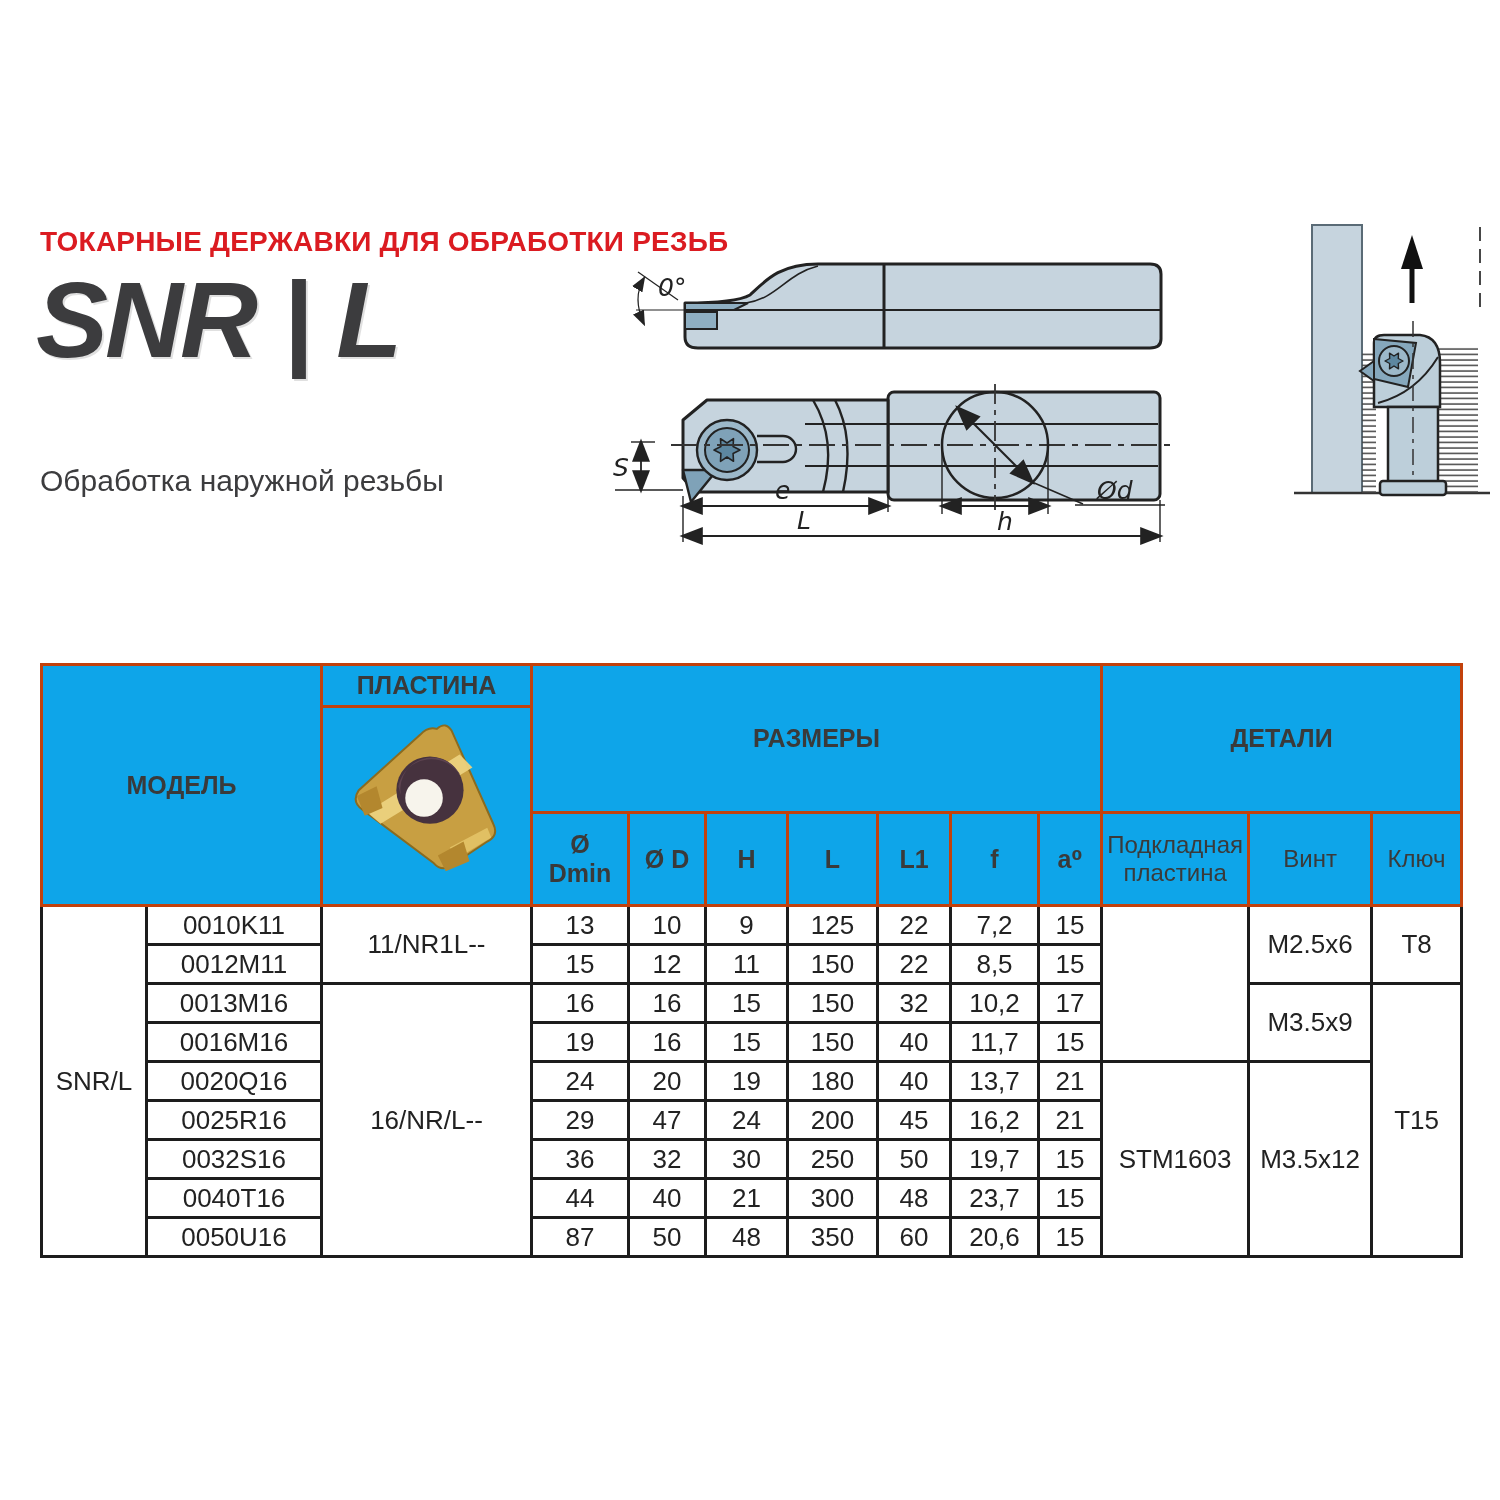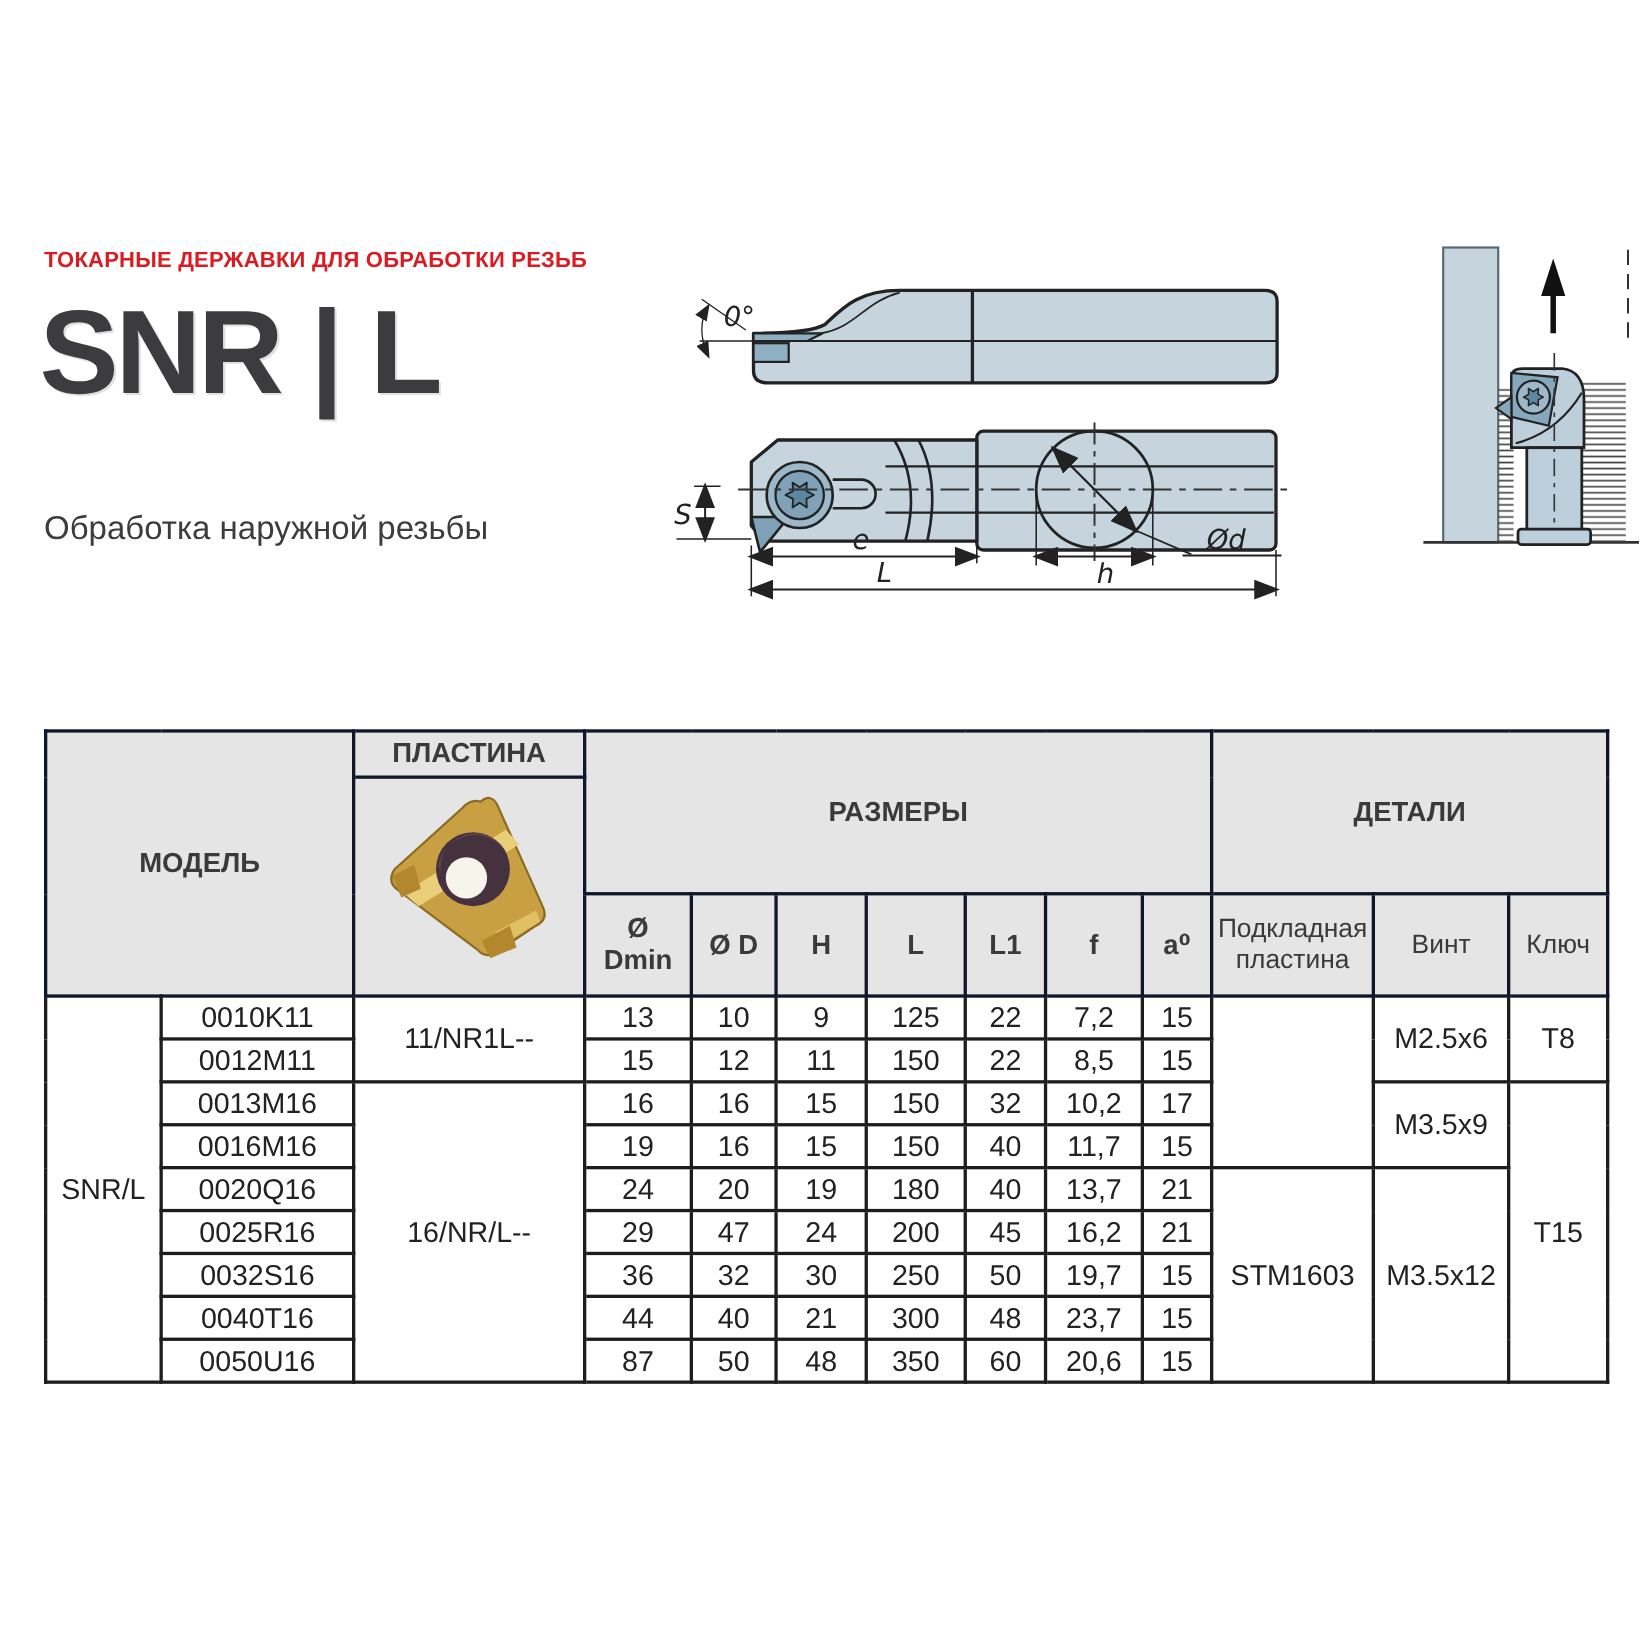--- a/index.html
+++ b/index.html
@@ -3,41 +3,41 @@
 <meta charset="utf-8">
 <style>
   html,body{margin:0;padding:0;}
   body{
     width:1500px;height:1500px;position:relative;background:#ffffff;
     font-family:"Liberation Sans","DejaVu Sans",sans-serif;color:#2a2a2a;
     overflow:hidden;
   }
   .kicker{
     position:absolute;left:40px;top:226px;
-    font-size:20px;font-weight:bold;color:#db1b21;letter-spacing:.2px;white-space:nowrap;
+    font-size:28px;font-weight:bold;color:#db1b21;letter-spacing:.2px;white-space:nowrap;
   }
   .title{
     position:absolute;left:36px;top:266px;
     font-size:108px;font-weight:bold;color:#3c3c3e;letter-spacing:-3px;line-height:1;
-    text-shadow:2px 2px 0 rgba(0,0,0,.12);white-space:nowrap;
+    text-shadow:2px 2px 0 rgba(0,0,0,.12);white-space:nowrap;font-style:italic;
   }
   .subtitle{
     position:absolute;left:40px;top:464px;
     font-size:30px;color:#3c3c3e;white-space:nowrap;
   }
   .drawing{position:absolute;}
   .dimtext{font-style:italic;font-size:25px;fill:#222;font-family:"DejaVu Sans",sans-serif;}
 
   table.spec{
     position:absolute;left:40px;top:663px;width:1420px;
     border-collapse:collapse;table-layout:fixed;background:#fff;
   }
   table.spec th{
-    border:3px solid #0f172a;color:#3a3a3a;font-size:25px;font-weight:bold;
-    text-align:center;vertical-align:middle;padding:2px;background:#e5e5e5;
+    border:3px solid #c2410c;color:#3a3a3a;font-size:25px;font-weight:bold;
+    text-align:center;vertical-align:middle;padding:2px;background:#0ea5e9;
   }
   table.spec th.plain{font-weight:normal;font-size:24px;line-height:1.15;}
   table.spec th.prewrap{white-space:pre-line;line-height:1.15;}
   table.spec td{
     border:3px solid #1d1d1d;font-size:26px;font-weight:normal;color:#222;
     text-align:center;vertical-align:middle;padding:0;height:36px;background:#fff;
   }
   td.modelcell{font-size:26px;}
   .hr1{height:42px;} .hr2{height:106px;} .hr3{height:93px;}
 </style>

